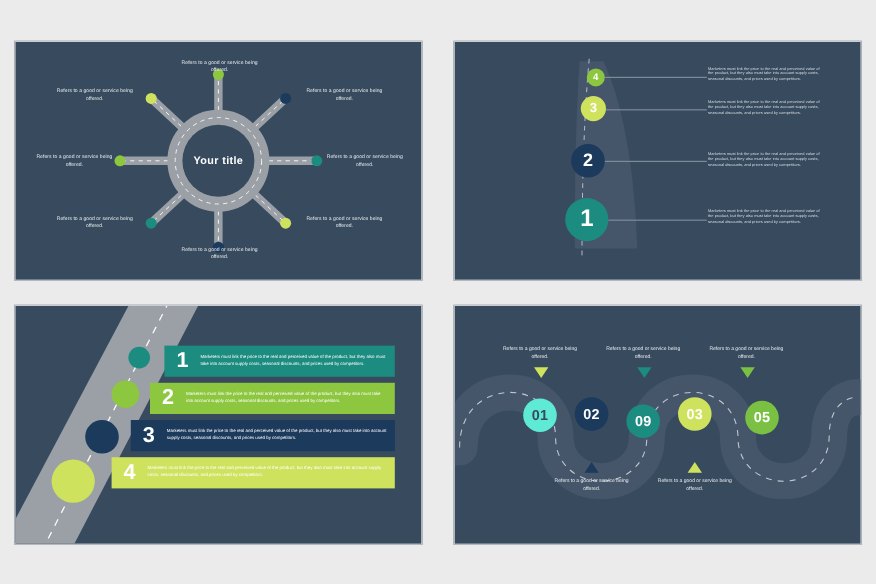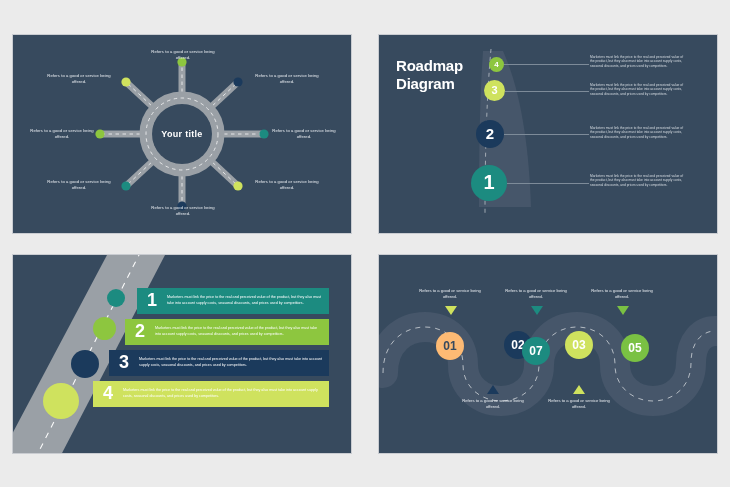--- a/index.html
+++ b/index.html
@@ -135,24 +135,20 @@
       <div class="r-label" style="left:29px;top:38px;">Refers to a good or service being offered.</div>
     </div>
   </div>
 
   <div class="slide">
     <svg width="340" height="200" viewBox="0 0 340 200" style="position:absolute;left:0;top:0;">
       <path d="M104,16 C101,60 100,110 100,172 L152,172 C150,112 142,56 124,16 Z" fill="#46566a"></path>
       <path d="M112,14 C108,58 106,112 106,180" fill="none" stroke="#cfd4d9" stroke-width="0.8" stroke-dasharray="4 4" opacity=".85"></path>
     </svg>
 
-    <div class="rm-title">
-      <div>Roadmap</div>
-      <div>Diagram</div>
-    </div>
 
     <div class="rm-num" style="left:110px;top:22px;width:15px;height:15px;background:#8dc63f;font-size:8px;">4</div>
     <div class="rm-line" style="left:125px;top:29px;width:85px;"></div>
     <div class="rm-txt" style="left:211px;top:20px;">Marketers must link the price to the real and perceived value of the product, but they also must take into account supply costs, seasonal discounts, and prices used by competitors.</div>
 
     <div class="rm-num" style="left:105px;top:45px;width:21px;height:21px;background:#cfe25e;font-size:11px;">3</div>
     <div class="rm-line" style="left:126px;top:56px;width:84px;"></div>
     <div class="rm-txt" style="left:211px;top:48px;">Marketers must link the price to the real and perceived value of the product, but they also must take into account supply costs, seasonal discounts, and prices used by competitors.</div>
 
     <div class="rm-num" style="left:97px;top:85px;width:28px;height:28px;background:#1b3a5c;font-size:15px;">2</div>
@@ -196,23 +192,23 @@
   <div class="slide">
     <svg width="340" height="200" viewBox="0 0 340 200" style="position:absolute;left:0;top:0;">
       <path d="M4,118 C4,86 26,72 46,72 C66,72 84,86 84,110 C84,132 102,146 122,146
                C142,146 160,132 160,110 C160,86 178,72 198,72 C218,72 236,86 236,110
                C236,132 254,146 274,146 C294,146 312,132 312,108 C312,86 324,76 336,76" fill="none" stroke="#46566a" stroke-width="30" stroke-linecap="round"></path>
       <path d="M4,118 C4,86 26,72 46,72 C66,72 84,86 84,110 C84,132 102,146 122,146
                C142,146 160,132 160,110 C160,86 178,72 198,72 C218,72 236,86 236,110
                C236,132 254,146 274,146 C294,146 312,132 312,108 C312,86 324,76 336,76" fill="none" stroke="#cfd4d9" stroke-width="0.9" stroke-dasharray="5 5" opacity=".9"></path>
     </svg>
 
-    <div class="w-circ" style="left:57px;top:77px;width:28px;height:28px;background:#fdba74;color:#374a5e;">01</div>
-    <div class="w-circ" style="left:100px;top:76px;width:28px;height:28px;background:#1b3a5c;margin-left:25px;">02</div>
-    <div class="w-circ" style="left:143px;top:82px;width:28px;height:28px;background:#1c8b80;">07</div>
+    <div class="w-circ" style="left:57px;top:77px;width:28px;height:28px;background:#5eead4;color:#374a5e;">01</div>
+    <div class="w-circ" style="left:100px;top:76px;width:28px;height:28px;background:#1b3a5c;">02</div>
+    <div class="w-circ" style="left:143px;top:82px;width:28px;height:28px;background:#1c8b80;">09</div>
     <div class="w-circ" style="left:186px;top:76px;width:28px;height:28px;background:#cfe25e;">03</div>
     <div class="w-circ" style="left:229px;top:79px;width:28px;height:28px;background:#7ac143;margin-left:13px;">05</div>
 
     <div class="w-label" style="left:35px;top:33px;">Refers to a good or service being offered.</div>
     <div class="w-tri" style="left:66px;top:51px;border-left:6px solid transparent;border-right:6px solid transparent;border-top:9px solid #cfe25e;"></div>
 
     <div class="w-label" style="left:78px;top:143px;">Refers to a good or service being offered.</div>
     <div class="w-tri" style="left:108px;top:130px;border-left:6px solid transparent;border-right:6px solid transparent;border-bottom:9px solid #1b3a5c;"></div>
 
     <div class="w-label" style="left:121px;top:33px;">Refers to a good or service being offered.</div>

